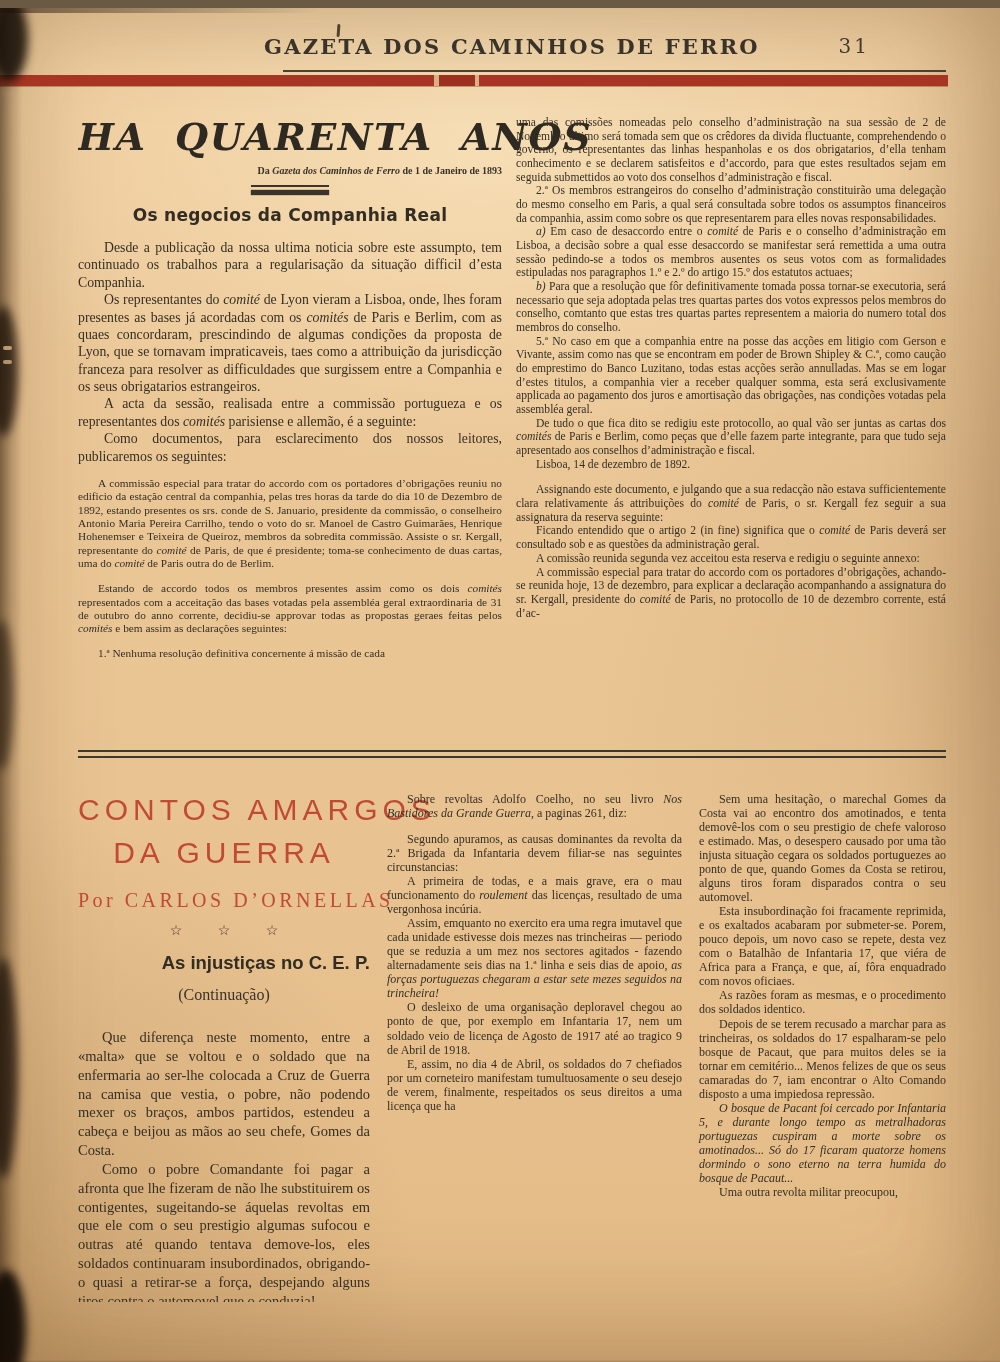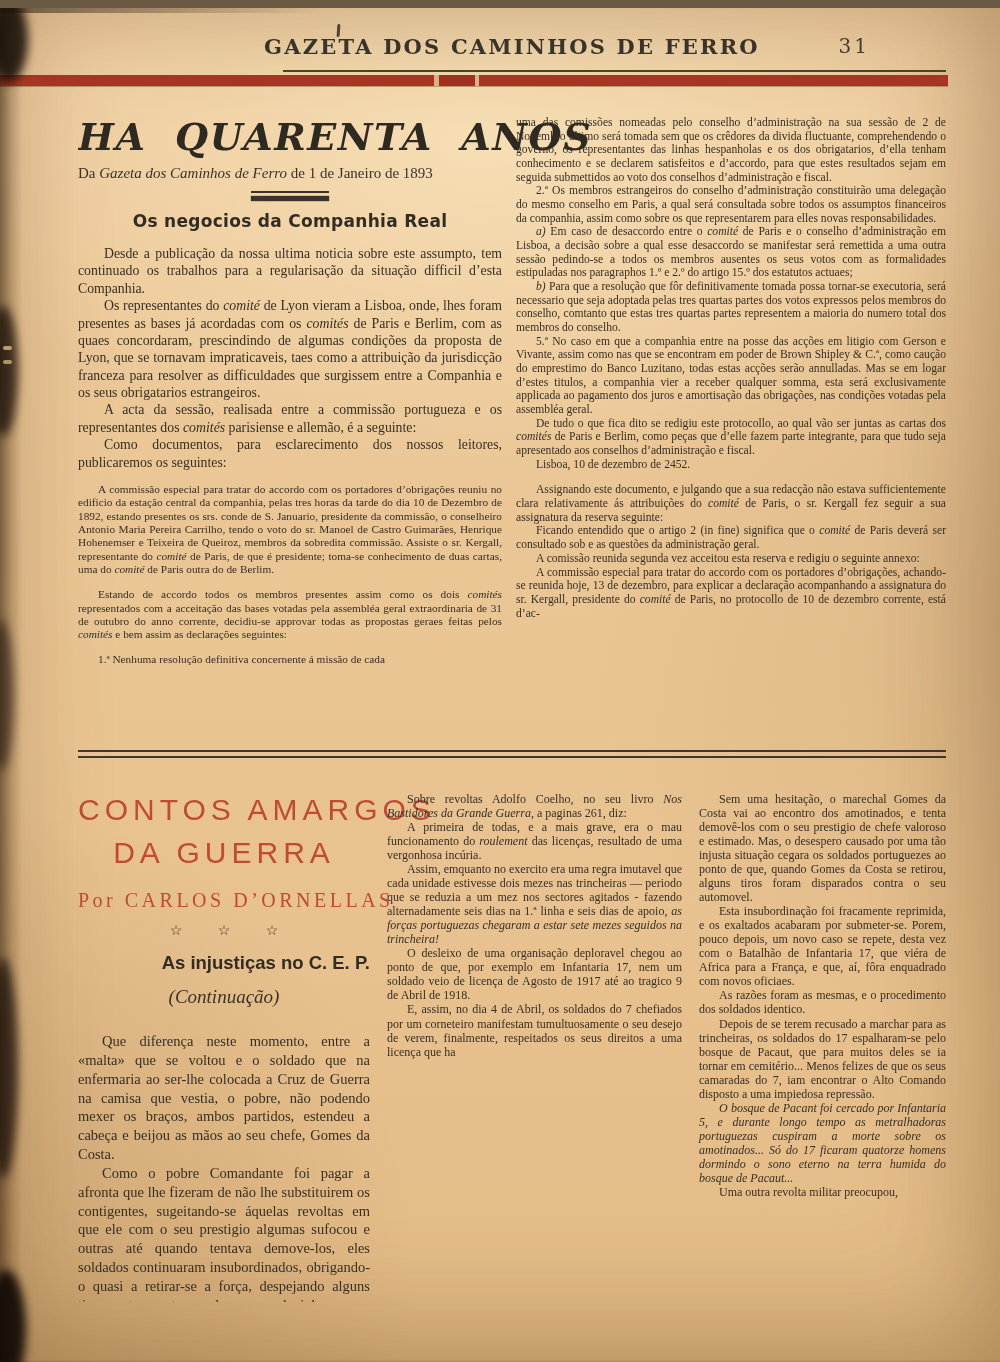--- a/index.html
+++ b/index.html
@@ -46,21 +46,21 @@
   .top-article{display:flex;gap:14px;margin-top:16px;height:632px;overflow:hidden;}
   .col-left{width:424px;flex:none;}
   .col-right{flex:1;min-width:0;}
 
   .ha-title{
     font-family:"DejaVu Serif","Liberation Serif",serif;
     font-weight:bold;font-style:italic;
     font-size:38px;letter-spacing:1.5px;word-spacing:14px;
     text-align:center;color:#2f2a21;margin:12px 0 6px;white-space:nowrap;
   }
-  .ha-subtitle{text-align:left;font-size:15px;color:#3a332a;}
+  .ha-subtitle{text-align:right;font-size:10px;color:#3a332a;font-weight:bold;}
   .ha-subtitle .it{font-style:italic;}
   .small-divider{width:78px;margin:9px auto 7px;}
   .small-divider .thin{height:2px;background:#3a332a;}
   .small-divider .thick{height:5px;background:#3a332a;margin-top:3px;box-shadow:0 0 1px #3a332a;}
   .section-heading{
     text-align:center;font-family:"DejaVu Sans","Liberation Sans",sans-serif;
     font-weight:bold;font-size:17px;color:#33 ;color:#322c23;margin:10px 0 14px;letter-spacing:0.3px;
   }
 
   .paras p{margin:0;text-align:justify;font-size:13.8px;line-height:1.26;}
@@ -90,21 +90,21 @@
   }
   .ca-byline{
     text-align:center;color:#c14a36;font-family:Liberation Serif, serif;
     font-size:20px;letter-spacing:3.5px;margin-top:16px;white-space:nowrap;
   }
   .ca-stars{text-align:center;font-size:14px;letter-spacing:16px;margin-top:10px;color:#3c352a;text-indent:16px;}
   .ca-subtitle{
     text-align:right;font-family:"Liberation Sans",sans-serif;font-weight:bold;
     font-size:18.5px;color:#322c23;margin-top:13px;
   }
-  .ca-continuation{text-align:center;font-style:italic;font-size:19px;margin-top:12px;color:#3a332a;}
+  .ca-continuation{text-align:center;font-size:16px;margin-top:12px;color:#3a332a;}
 
   .bcol1 .paras{margin-top:24px;}
   .bcol1 .paras p{font-size:14.5px;line-height:1.3;}
   .bcol1 .paras p.ind{text-indent:24px;}
   .bcol2 .paras p,.bcol3 .paras p{font-size:12px;line-height:1.17;}
   .bcol2 .paras p.ind,.bcol3 .paras p.ind{text-indent:20px;}
   .bcol2{padding-top:12px;}
   .bcol3{padding-top:12px;}
 
   
@@ -165,21 +165,21 @@
           </div>
       </div>
       <div class="col-right">
         <div class="paras">
             <p><span>uma das comissões nomeadas pelo conselho d’administração na sua sessão de 2 de Novembro ultimo será tomada sem que os crêdores da divida fluctuante, comprehendendo o governo, os representantes das linhas hespanholas e os dos obrigatarios, d’ella tenham conhecimento e se declarem satisfeitos e d’accordo, para que estes resultados sejam em seguida submettidos ao voto dos conselhos d’administração e fiscal.</span></p>
             <p class="ind"><span>2.ª Os membros estrangeiros do conselho d’administração constituirão uma delegação do mesmo conselho em Paris, a qual será consultada sobre todos os assumptos financeiros da companhia, assim como sobre os que representarem para elles novas responsabilidades.</span></p>
             <p class="ind"><span class="it">a)</span><span> Em caso de desaccordo entre o </span><span class="it">comité</span><span> de Paris e o conselho d’administração em Lisboa, a decisão sobre a qual esse desaccordo se manifestar será remettida a uma outra sessão pedindo-se a todos os membros ausentes os seus votos com as formalidades estipuladas nos paragraphos 1.º e 2.º do artigo 15.º dos estatutos actuaes;</span></p>
             <p class="ind"><span class="it">b)</span><span> Para que a resolução que fôr definitivamente tomada possa tornar-se executoria, será necessario que seja adoptada pelas tres quartas partes dos votos expressos pelos membros do conselho, comtanto que estas tres quartas partes representem a maioria do numero total dos membros do conselho.</span></p>
             <p class="ind"><span>5.ª No caso em que a companhia entre na posse das acções em litigio com Gerson e Vivante, assim como nas que se encontram em poder de Brown Shipley &amp; C.ª, como caução do emprestimo do Banco Luzitano, todas estas acções serão annulladas. Mas se em logar d’estes titulos, a companhia vier a receber qualquer somma, esta será exclusivamente applicada ao pagamento dos juros e amortisação das obrigações, nas condições votadas pela assembléa geral.</span></p>
             <p class="ind"><span>De tudo o que fica dito se redigiu este protocollo, ao qual vão ser juntas as cartas dos </span><span class="it">comités</span><span> de Paris e Berlim, como peças que d’elle fazem parte integrante, para que tudo seja apresentado aos conselhos d’administração e fiscal.</span></p>
-            <p class="ind"><span>Lisboa, 10 de dezembro de 2452.</span></p>
+            <p class="ind"><span>Lisboa, 14 de dezembro de 1892.</span></p>
             <p class="ind gap"><span>Assignando este documento, e julgando que a sua redacção não estava sufficientemente clara relativamente ás attribuições do </span><span class="it">comité</span><span> de Paris, o sr. Kergall fez seguir a sua assignatura da reserva seguinte:</span></p>
             <p class="ind"><span>Ficando entendido que o artigo 2 (in fine) significa que o </span><span class="it">comité</span><span> de Paris deverá ser consultado sob e as questões da administração geral.</span></p>
             <p class="ind"><span>A comissão reunida segunda vez acceitou esta reserva e redigiu o seguinte annexo:</span></p>
             <p class="ind"><span>A commissão especial para tratar do accordo com os portadores d’obrigações, achando-se reunida hoje, 13 de dezembro, para explicar a declaração acompanhando a assignatura do sr. Kergall, presidente do </span><span class="it">comité</span><span> de Paris, no protocollo de 10 de dezembro corrente, está d’ac-</span></p>
           </div>
       </div>
     </div>
 
     <div class="double-rule"></div>
 
@@ -192,20 +192,21 @@
         <div class="ca-subtitle">As injustiças no C. E. P.</div>
         <div class="ca-continuation">(Continuação)</div>
         <div class="paras">
             <p class="ind"><span>Que diferença neste momento, entre a «malta» que se voltou e o soldado que na enfermaria ao ser-lhe colocada a Cruz de Guerra na camisa que vestia, o pobre, não podendo mexer os braços, ambos partidos, estendeu a cabeça e beijou as mãos ao seu chefe, Gomes da Costa.</span></p>
             <p class="ind"><span>Como o pobre Comandante foi pagar a afronta que lhe fizeram de não lhe substituirem os contigentes, sugeitando-se áquelas revoltas em que ele com o seu prestigio algumas sufocou e outras até quando tentava demove-los, eles soldados continuaram insubordinados, obrigando-o quasi a retirar-se a força, despejando alguns tiros contra o automovel que o conduzia!</span></p>
           </div>
       </div>
       <div class="bcol2">
         <div class="paras">
             <p class="ind"><span>Sobre revoltas Adolfo Coelho, no seu livro </span><span class="it">Nos Bastidores da Grande Guerra</span><span>, a paginas 261, diz:</span></p>
+            <p class="ind gap"><span>Segundo apuramos, as causas dominantes da revolta da 2.ª Brigada da Infantaria devem filiar-se nas seguintes circunstancias:</span></p>
             <p class="ind"><span>A primeira de todas, e a mais grave, era o mau funcionamento do </span><span class="it">roulement</span><span> das licenças, resultado de uma vergonhosa incúria.</span></p>
             <p class="ind"><span>Assim, emquanto no exercito era uma regra imutavel que cada unidade estivesse dois mezes nas trincheiras — periodo que se reduzia a um mez nos sectores agitados - fazendo alternadamente seis dias na 1.ª linha e seis dias de apoio, </span><span class="it">as forças portuguezas chegaram a estar sete mezes seguidos na trincheira!</span></p>
             <p class="ind"><span>O desleixo de uma organisação deploravel chegou ao ponto de que, por exemplo em Infantaria 17, nem um soldado veio de licença de Agosto de 1917 até ao tragico 9 de Abril de 1918.</span></p>
             <p class="ind"><span>E, assim, no dia 4 de Abril, os soldados do 7 chefiados por um corneteiro manifestam tumultuosamente o seu desejo de verem, finalmente, respeitados os seus direitos a uma licença que ha</span></p>
           </div>
       </div>
       <div class="bcol3">
         <div class="paras">
             <p class="ind"><span>Sem uma hesitação, o marechal Gomes da Costa vai ao encontro dos amotinados, e tenta demovê-los com o seu prestigio de chefe valoroso e estimado. Mas, o desespero causado por uma tão injusta situação cegara os soldados portuguezes ao ponto de que, quando Gomes da Costa se retirou, alguns tiros foram disparados contra o seu automovel.</span></p>
             <p class="ind"><span>Esta insubordinação foi fracamente reprimida, e os exaltados acabaram por submeter-se. Porem, pouco depois, um novo caso se repete, desta vez com o Batalhão de Infantaria 17, que viéra de Africa para a França, e que, aí, fôra enquadrado com novos oficiaes.</span></p>

